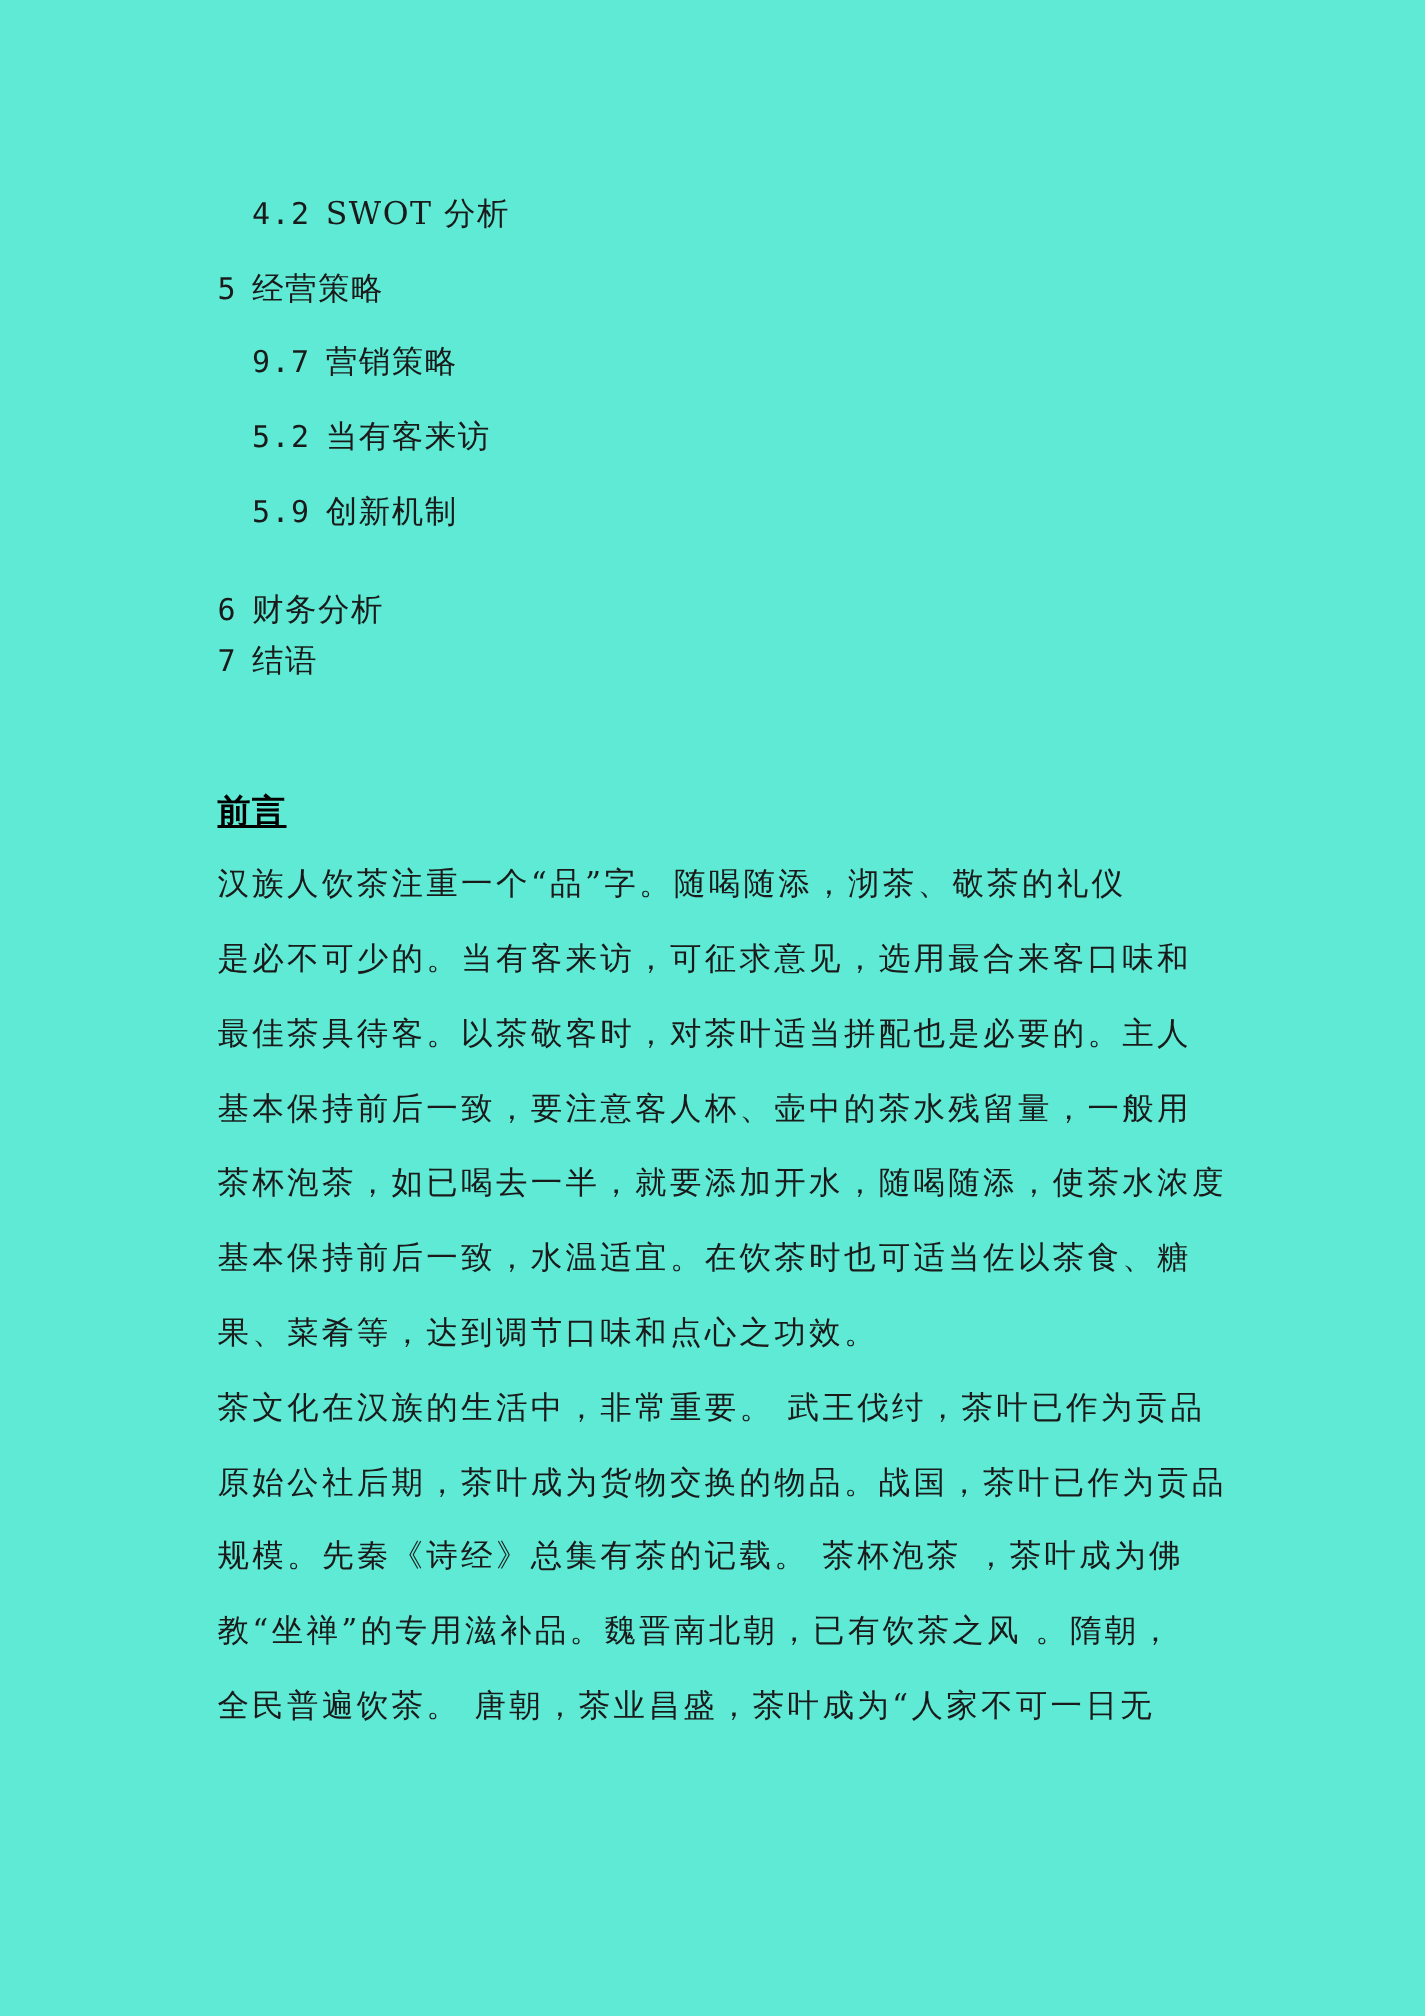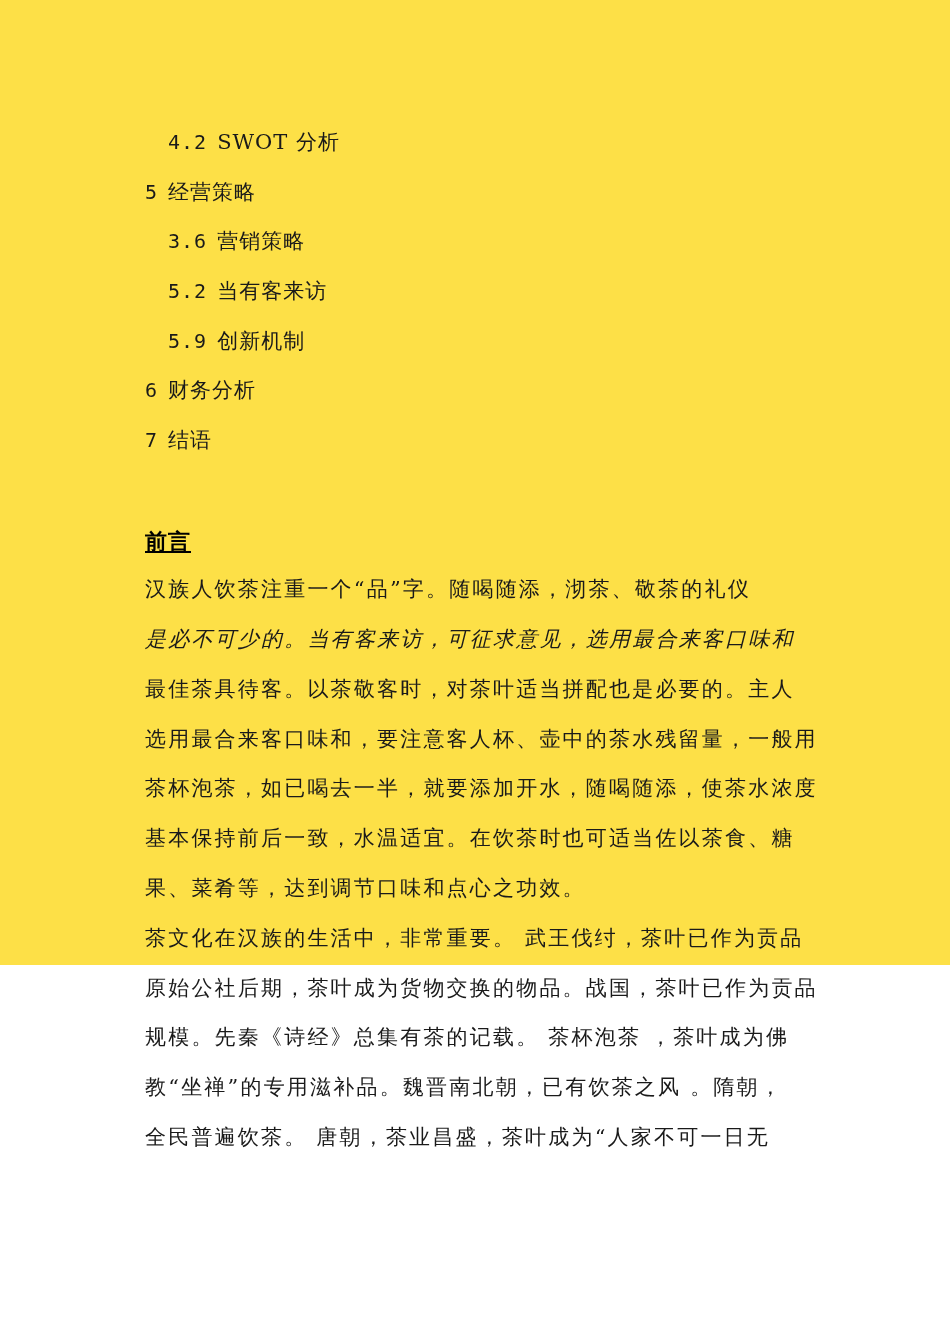--- a/index.html
+++ b/index.html
@@ -11,22 +11,22 @@
       width: 950px;
       height: 1344px;
       position: relative;
       overflow: hidden;
       font-family: "DejaVu Serif", "Liberation Serif", serif;
       color: #111111;
     }
     .page {
       position: absolute;
       left: 0; top: 0;
-      width: 950px; height: 965px;
-      background: #fde047;
+      width: 950px; height: 1344px;
+      background: #5eead4;
     }
     .toc-item {
       position: absolute;
       font-size: 21px;
       line-height: 28px;
       white-space: nowrap;
       color: #1a1a1a;
       letter-spacing: 1px;
     }
     .toc-item .num {
@@ -64,43 +64,43 @@
 <div class="page">
 
   <div>
     <div class="toc-item toc-level-2" style="top:128px;">
       <span class="num">4.2</span><span>SWOT 分析</span>
     </div>
     <div class="toc-item toc-level-1" style="top:178px;">
       <span class="num">5</span><span>经营策略</span>
     </div>
     <div class="toc-item toc-level-2" style="top:227px;">
-      <span class="num">3.6</span><span>营销策略</span>
+      <span class="num">9.7</span><span>营销策略</span>
     </div>
     <div class="toc-item toc-level-2" style="top:277px;">
       <span class="num">5.2</span><span>当有客来访</span>
     </div>
     <div class="toc-item toc-level-2" style="top:327px;">
       <span class="num">5.9</span><span>创新机制</span>
     </div>
-    <div class="toc-item toc-level-1" style="top:376px;">
+    <div class="toc-item toc-level-1" style="top:392px;">
       <span class="num">6</span><span>财务分析</span>
     </div>
     <div class="toc-item toc-level-1" style="top:426px;">
       <span class="num">7</span><span>结语</span>
     </div>
   </div>
 
   <div class="section-heading">前言</div>
 
   <div>
     <div class="line" style="top:575px;"> 汉族人饮茶注重一个“品”字。随喝随添，沏茶、敬茶的礼仪</div>
-    <div class="line" style="top:625px;font-style:italic;">是必不可少的。当有客来访，可征求意见，选用最合来客口味和</div>
+    <div class="line" style="top:625px;">是必不可少的。当有客来访，可征求意见，选用最合来客口味和</div>
     <div class="line" style="top:675px;">最佳茶具待客。以茶敬客时，对茶叶适当拼配也是必要的。主人</div>
-    <div class="line" style="top:725px;">选用最合来客口味和，要注意客人杯、壶中的茶水残留量，一般用</div>
+    <div class="line" style="top:725px;">基本保持前后一致，要注意客人杯、壶中的茶水残留量，一般用</div>
     <div class="line" style="top:774px;">茶杯泡茶，如已喝去一半，就要添加开水，随喝随添，使茶水浓度</div>
     <div class="line" style="top:824px;">基本保持前后一致，水温适宜。在饮茶时也可适当佐以茶食、糖</div>
     <div class="line" style="top:874px;">果、菜肴等，达到调节口味和点心之功效。</div>
     <div class="line" style="top:924px;">茶文化在汉族的生活中，非常重要。 武王伐纣，茶叶已作为贡品</div>
     <div class="line" style="top:974px;">原始公社后期，茶叶成为货物交换的物品。战国，茶叶已作为贡品</div>
     <div class="line" style="top:1023px;">规模。先秦《诗经》总集有茶的记载。 茶杯泡茶 ，茶叶成为佛</div>
     <div class="line" style="top:1073px;">教“坐禅”的专用滋补品。魏晋南北朝，已有饮茶之风 。隋朝，</div>
     <div class="line" style="top:1123px;">全民普遍饮茶。 唐朝，茶业昌盛，茶叶成为“人家不可一日无</div>
   </div>
 

